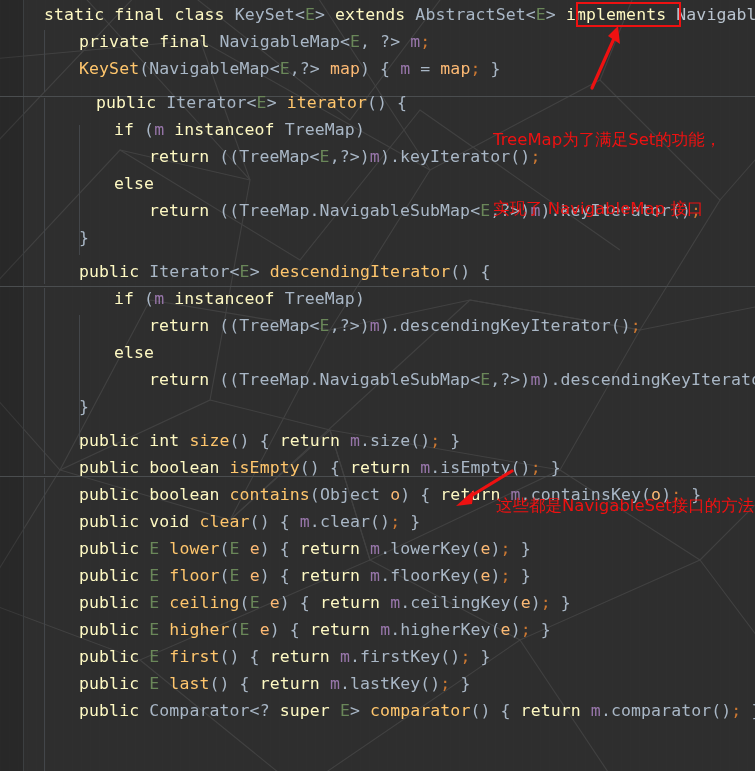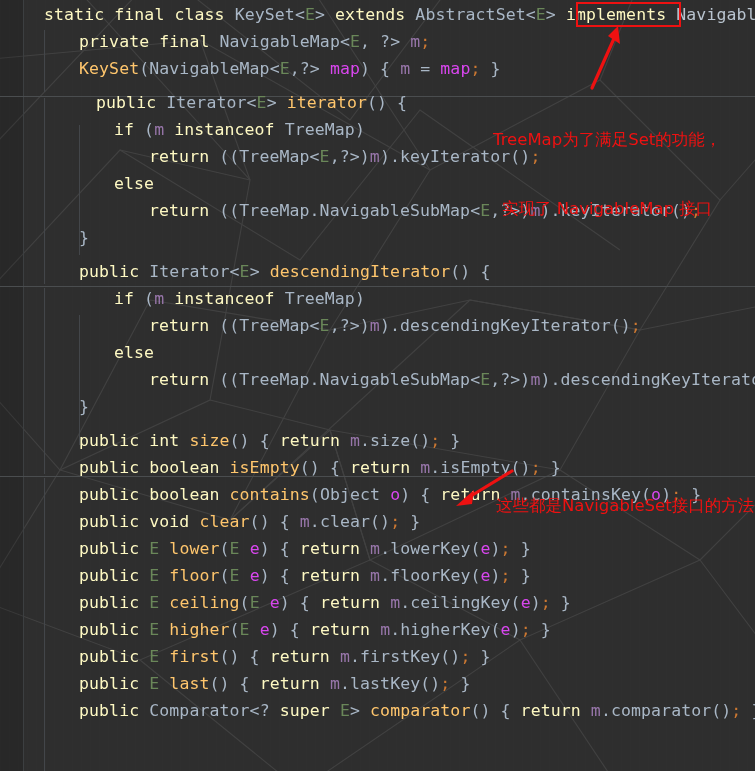--- a/index.html
+++ b/index.html
@@ -89,21 +89,21 @@
     letter-spacing: 0.1px;
     color: #a9b7c6;
   }
   .kw   { color: #fef9c3; }
   .cls  { color: #a9b7c6; }   
   .mth  { color: #ffc66d; }   
   .fld  { color: #9876aa; }   
   .gen  { color: #6a8759; }
   .punc { color: #a9b7c6; }
   .semi { color: #cc7832; }
-  .param{ color: #d946ef; }
+  .param{ color: #fdba74; }
   .hl   { color: #b9c4cf; }
 
   
   #navset-box {
     position: absolute;
     border: 2px solid #ee1111;
     box-sizing: border-box;
     pointer-events: none;
   }
 
@@ -199,21 +199,21 @@
       <div class="line" style="top: 697px; left: 79px;"><span class="kw">public</span><span class="punc"> </span><span class="cls">Comparator</span><span class="punc">&lt;</span><span class="punc">?</span><span class="punc"> </span><span class="kw">super</span><span class="punc"> </span><span class="gen">E</span><span class="punc">&gt; </span><span class="mth">comparator</span><span class="punc">() { </span><span class="kw">return</span><span class="punc"> </span><span class="fld">m</span><span class="punc">.</span><span class="cls">comparator</span><span class="punc">()</span><span class="semi">;</span><span class="punc"> }</span></div>
     </div>
 
   <div id="navset-box" style="left:576px; top:2px; width:105px; height:25px;"></div>
 
   <svg class="arrow-svg" style="left:580px; top:22px; width:50px; height:70px;" viewBox="0 0 50 70">
     <line x1="12" y1="66" x2="36" y2="12" stroke="#ee1111" stroke-width="3.2" stroke-linecap="round"></line>
     <polygon points="38,4 40,22 28,14" fill="#ee1111"></polygon>
   </svg>
 
-  <div class="annot" style="left:493px; top:82px;text-align:center;">
+  <div class="annot" style="left:493px; top:82px;">
     <div>TreeMap为了满足Set的功能，</div>
     <div>实现了 NavigableMap 接口</div>
   </div>
 
   <div class="annot" style="left:496px; top:448px;">
     <div>这些都是NavigableSet接口的方法</div>
   </div>
 
   <svg class="arrow-svg" style="left:450px; top:466px; width:70px; height:45px;" viewBox="0 0 70 45">
     <line x1="62" y1="5" x2="16" y2="33" stroke="#ee1111" stroke-width="3.2" stroke-linecap="round"></line>

